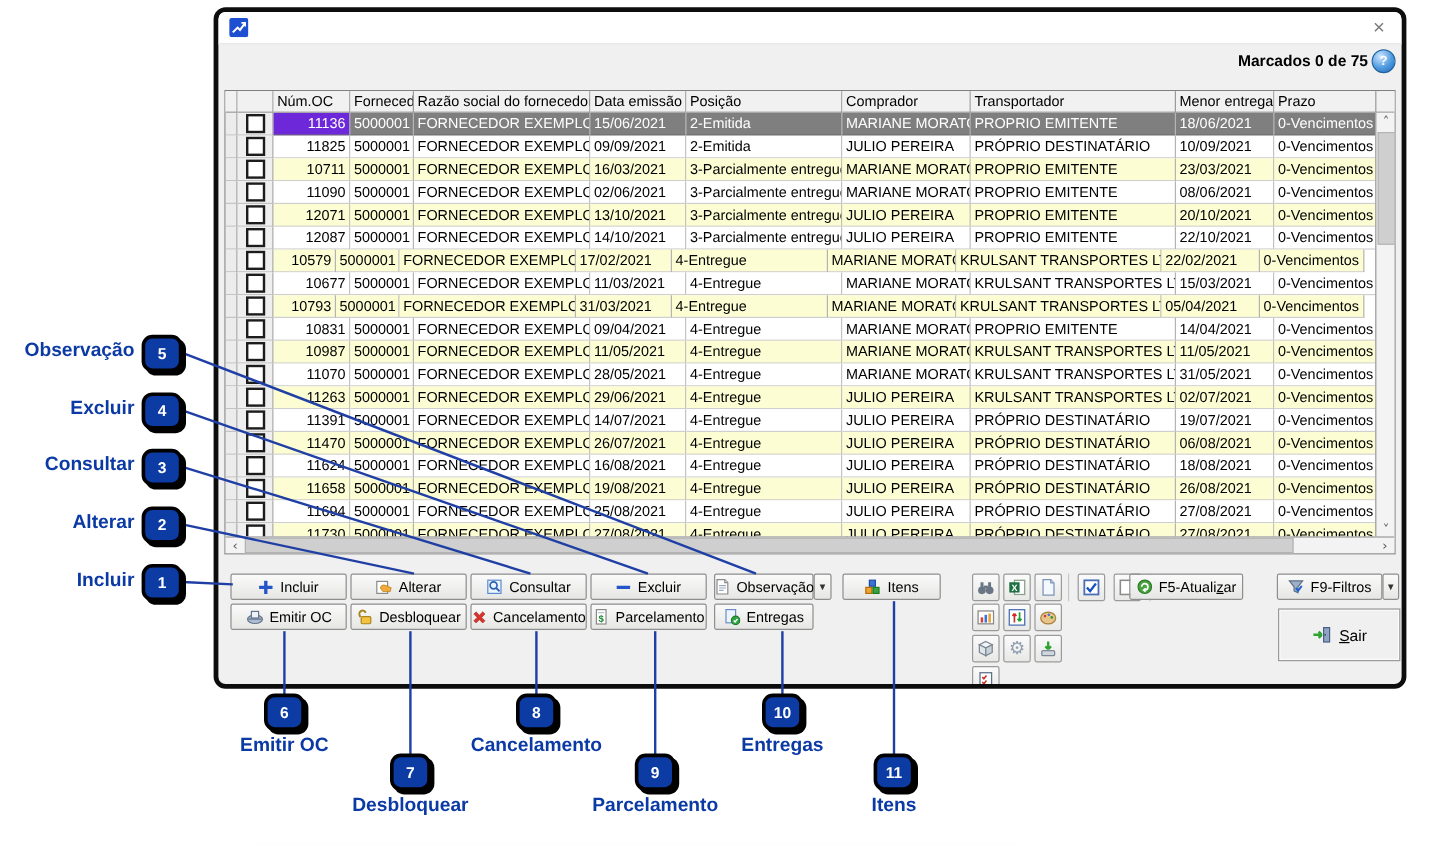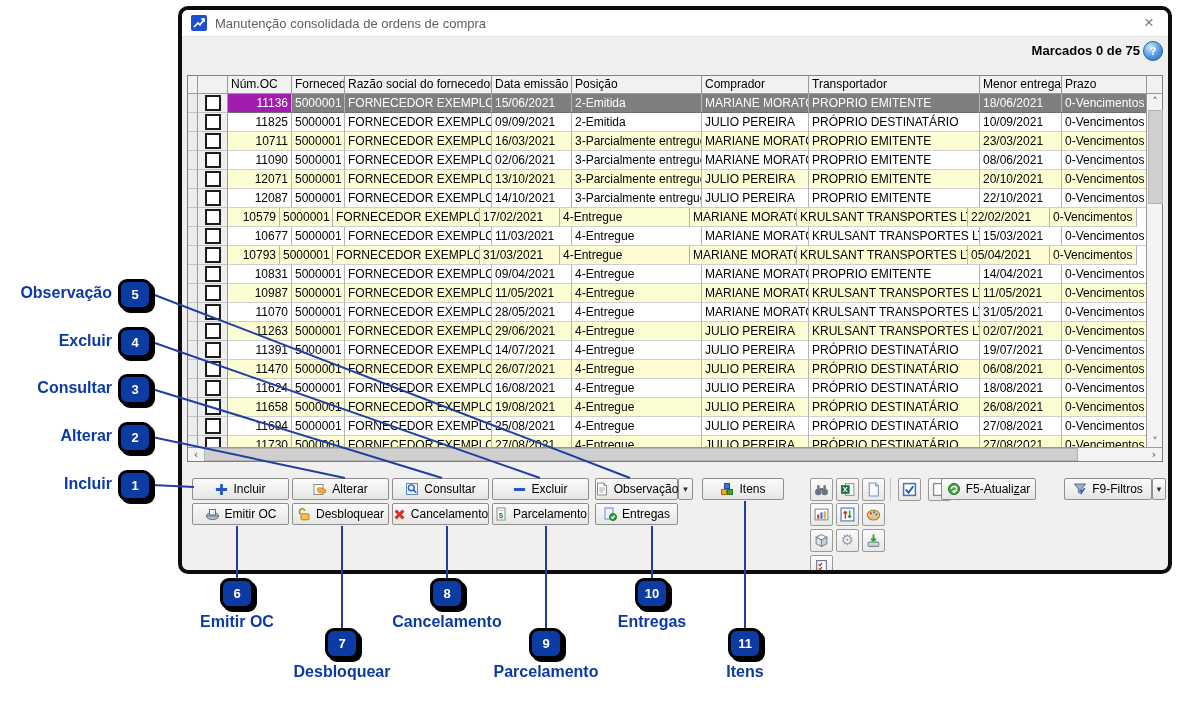--- a/index.html
+++ b/index.html
@@ -31,21 +31,21 @@
   .cell{box-sizing:border-box;border-right:1px solid #b4b4b4;border-bottom:1px solid #cfcfcf;
         font-size:12px;line-height:18px;padding:0 3px;white-space:nowrap;overflow:hidden;}
   .cell.r{text-align:right;}
   .ind{width:10px;background:#ececec;border-right:1px solid #9a9a9a;border-bottom:1px solid #c3c3c3;box-sizing:border-box;}
   .cbcell{width:30px;background:#efefef;border-right:1px solid #9a9a9a;border-bottom:1px solid #c3c3c3;
           box-sizing:border-box;display:flex;align-items:center;justify-content:center;}
   .cb{width:12px;height:12px;background:#fff;border:2px solid #1c1c1c;}
   .rowYellow .cell{background:#fdfdd4;}
   .rowWhite .cell{background:#ffffff;}
   .rowSel .cell{background:#7f7f7f;color:#fff;border-bottom-color:#6e6e6e;}
-  .rowSel .cell.numoc{background:#a21caf;}
+  .rowSel .cell.numoc{background:#6d28d9;}
   
   .vscroll{position:absolute;right:0;top:18px;width:16px;height:355px;background:#f3f3f3;border-left:1px solid #9a9a9a;box-sizing:border-box;}
   .hscroll{position:absolute;left:0;bottom:0;width:100%;height:14px;background:#f3f3f3;border-top:1px solid #9a9a9a;box-sizing:border-box;display:flex;align-items:center;}
   .sbtn{font-size:11px;color:#555;width:16px;text-align:center;line-height:13px;cursor:pointer;font-family:"DejaVu Sans",sans-serif;}
   .vthumb{position:absolute;left:1px;top:16px;width:13px;height:92px;background:#cfcfcf;border:1px solid #b3b3b3;cursor:pointer;}
   .hthumb{height:11px;background:#cfcfcf;border:1px solid #b3b3b3;flex:0 0 872px;cursor:pointer;}
   .htrack{flex:1;}
   .corner{position:absolute;right:0;top:0;width:16px;height:18px;background:#f1f1f1;border-left:1px solid #9a9a9a;border-bottom:1px solid #9a9a9a;box-sizing:border-box;}
 
   
@@ -93,21 +93,20 @@
   </svg>
 
   <div class="window">
 
     <div class="titlebar">
       <svg class="app-icon" viewBox="0 0 16 16">
         <rect width="16" height="16" rx="2" fill="#1e4fd0"></rect>
         <path d="M3 12 L7 8 L9 10 L13 4.5" stroke="#fff" stroke-width="1.7" fill="none"></path>
         <path d="M10.2 4 H13.3 V7.1" stroke="#fff" stroke-width="1.4" fill="none"></path>
       </svg>
-      <span class="title-text">Manutenção consolidada de ordens de compra</span>
       <span class="close-x">×</span>
     </div>
 
     <span class="marcados">Marcados 0 de 75</span>
     <div class="help-ball">?</div>
 
     <div class="grid">
       <div class="ghead" id="ghead">
         <div class="hcell" style="width:10px"></div>
         <div class="hcell" style="width:30px"></div>
@@ -604,20 +603,28 @@
         </svg>
     </div>
     <div class="ibtn" style="left:628px;top:545px;">
       <svg width="15" height="15" viewBox="0 0 14 14">
           <rect x="2.5" y="1.5" width="9" height="11" fill="#fff" stroke="#5d718a"></rect>
           <path d="M4.3 4.8 l1.2 1.4 2-2.6" stroke="#d02c22" stroke-width="1.2" fill="none"></path>
           <path d="M4.3 8.8 l1.2 1.4 2-2.6" stroke="#d02c22" stroke-width="1.2" fill="none"></path>
         </svg>
     </div>
 
+    <div class="sair">
+      <svg width="17" height="16" viewBox="0 0 16 16">
+          <rect x="9.5" y="2" width="5" height="12" fill="#8fa3c4" stroke="#4a5f86"></rect>
+          <circle cx="10.8" cy="8" r=".7" fill="#35465f"></circle>
+          <path d="M1 8 H8 M8 8 L5.4 5.4 M8 8 L5.4 10.6" stroke="#2fa32f" stroke-width="2" fill="none"></path>
+        </svg>
+      <span><u>S</u><span>air</span></span>
+    </div>
   </div>
 
   <div class="cl-label cl-left" style="top:284px;">Observação</div>
   <div class="badge" style="left:118px;top:279px;">5</div>
   <div class="cl-label cl-left" style="top:332px;">Excluir</div>
   <div class="badge" style="left:118px;top:327px;">4</div>
   <div class="cl-label cl-left" style="top:379px;">Consultar</div>
   <div class="badge" style="left:118px;top:374px;">3</div>
   <div class="cl-label cl-left" style="top:427px;">Alterar</div>
   <div class="badge" style="left:118px;top:422px;">2</div>

